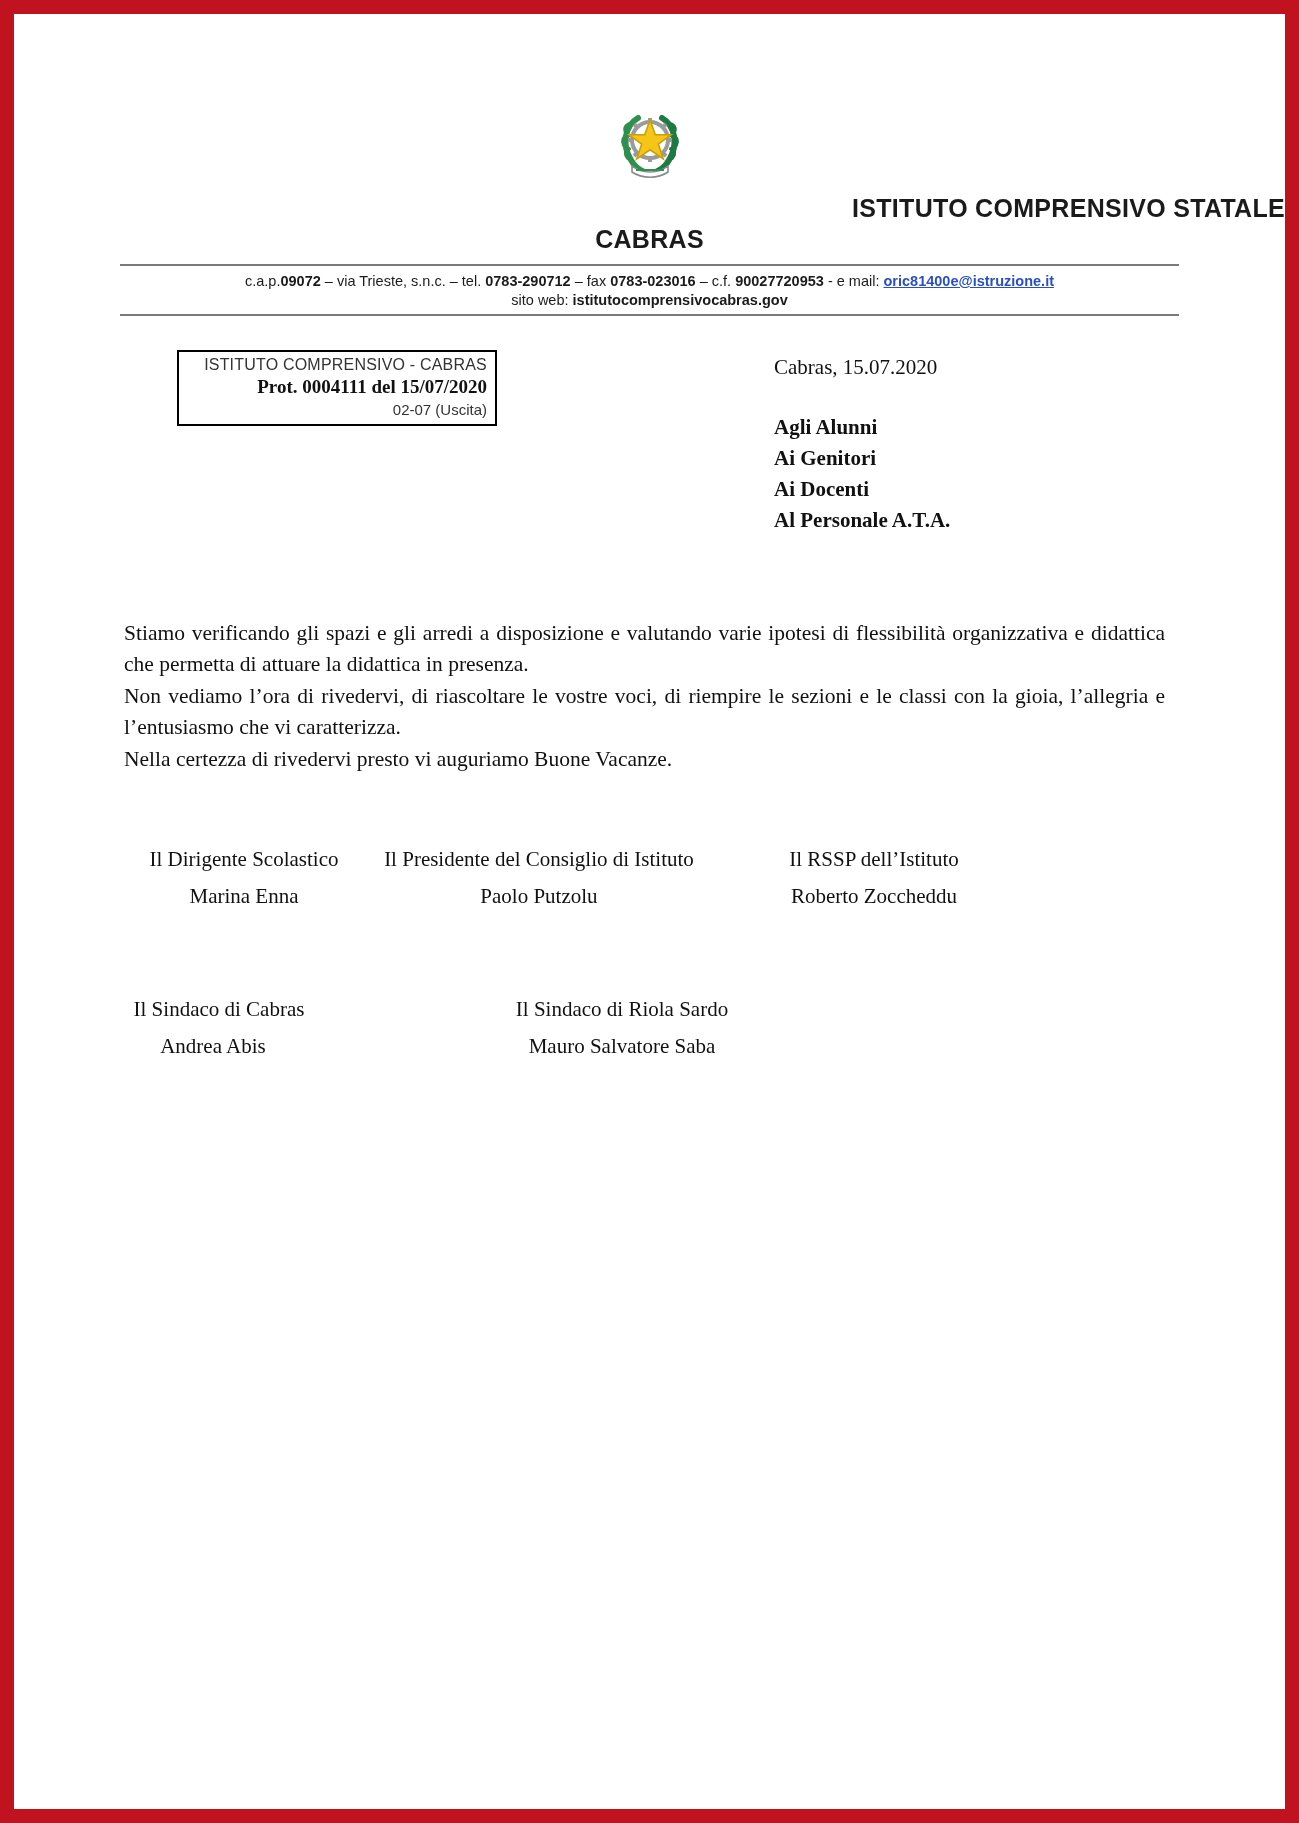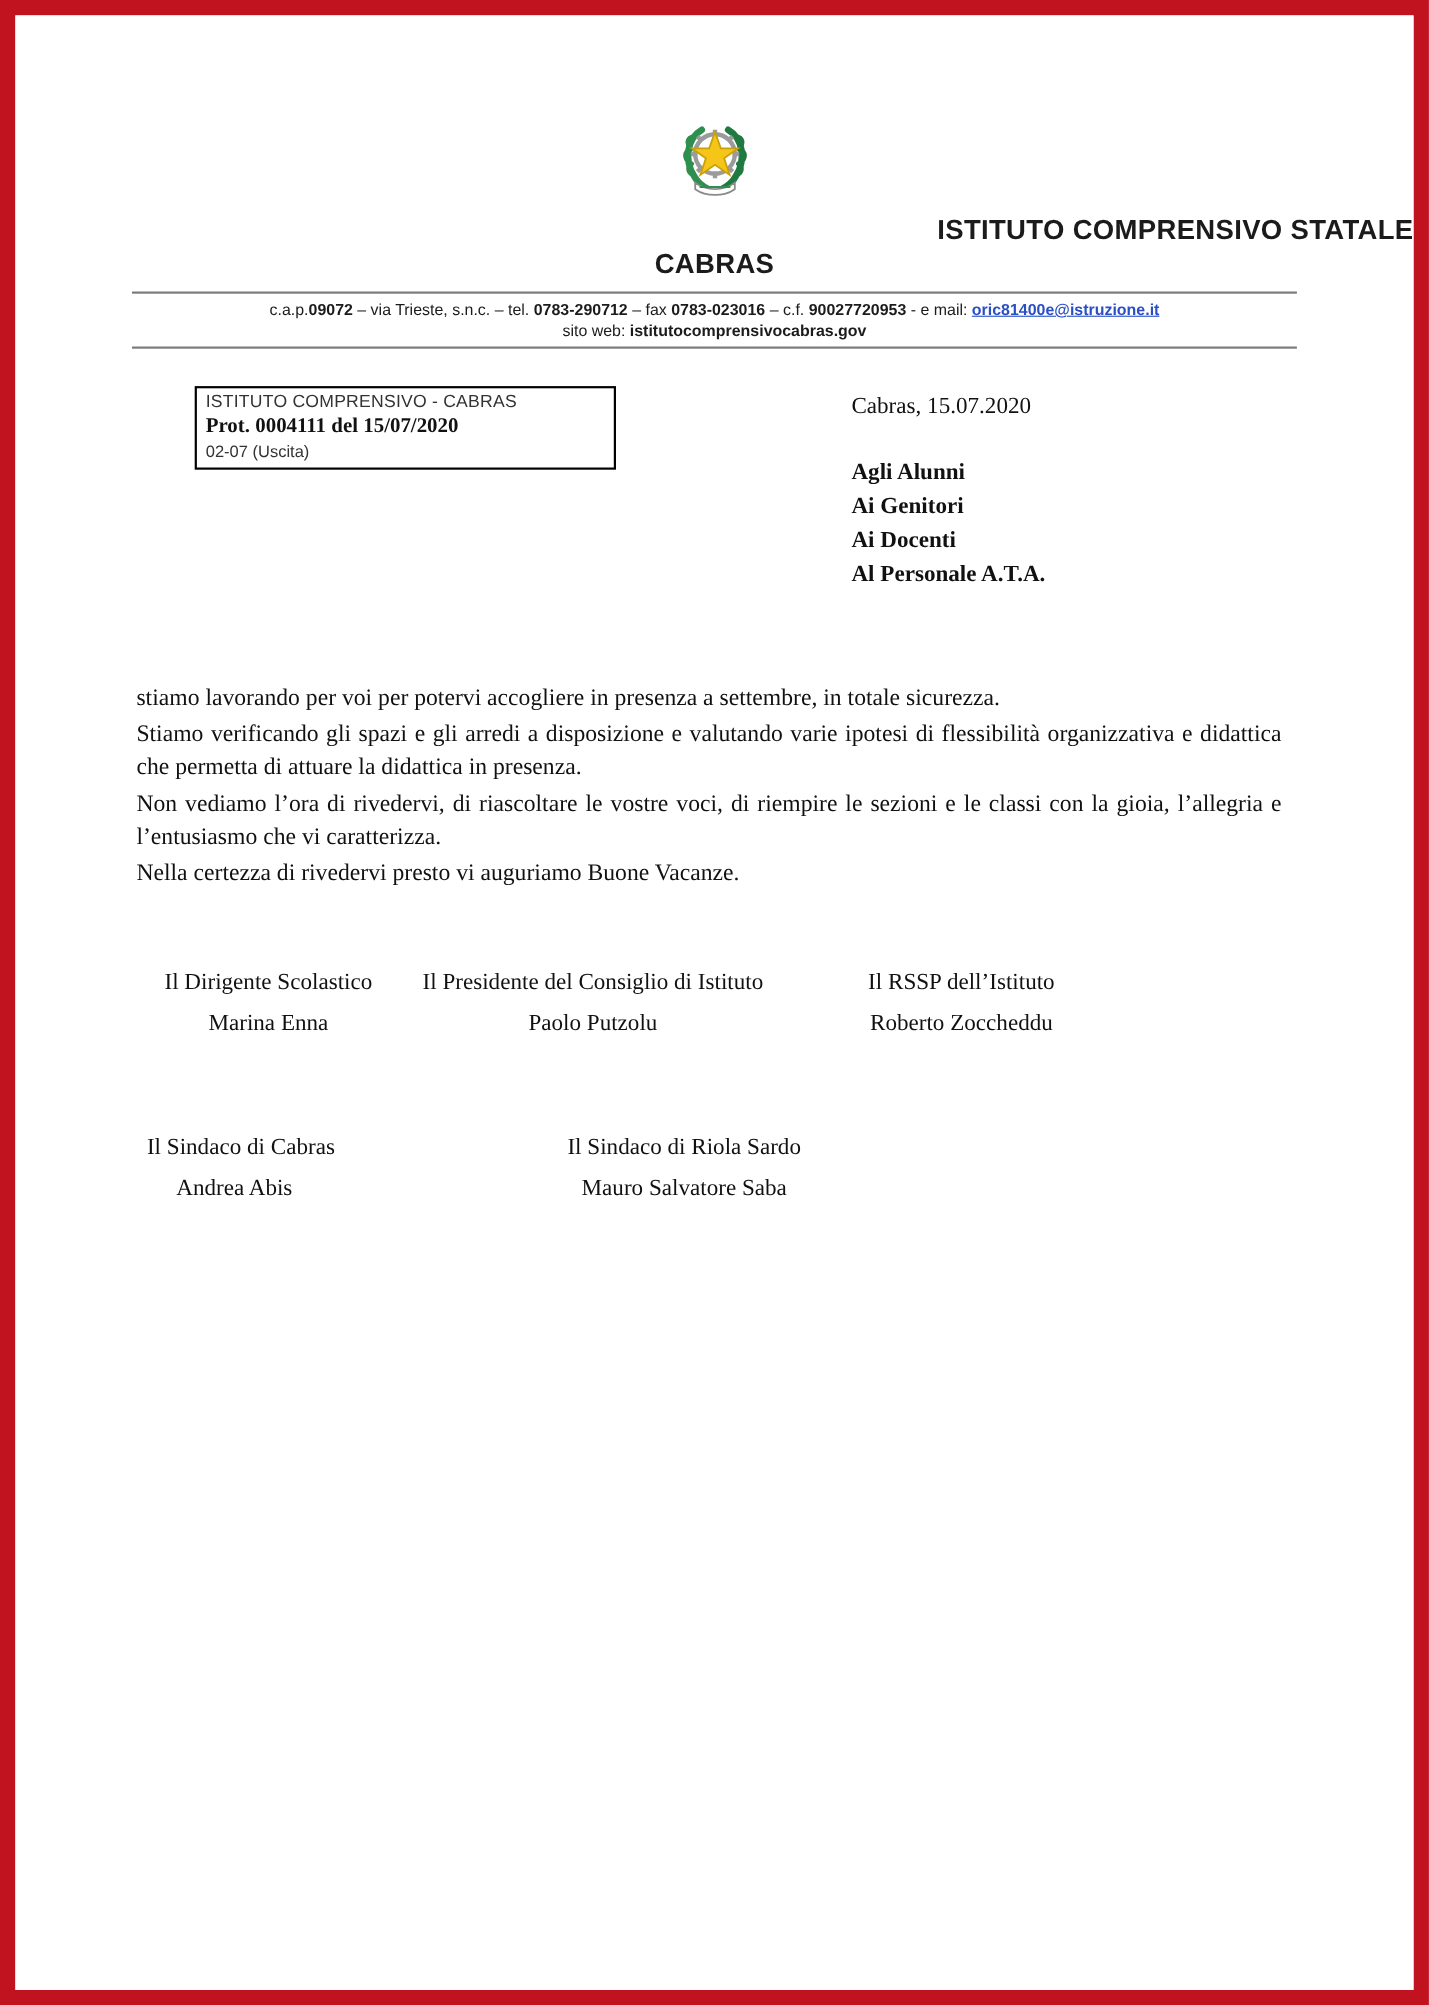--- a/index.html
+++ b/index.html
@@ -109,25 +109,26 @@
   
   .row-stamp {
     position: relative;
     margin-top: 34px;
     height: 180px;
   }
   .stamp {
     position: absolute;
     left: 163px;
     top: 0;
-    width: 383px;
+    width: 320px;
     border: 2px solid #000;
     box-sizing: border-box;
     padding: 4px 8px 6px 8px;
     background: #fff;
+    text-align: right;
   }
   .stamp-l1 {
     font-family: "Liberation Sans", sans-serif;
     font-size: 16px;
     color: #333;
     letter-spacing: .2px;
   }
   .stamp-l2 {
     font-family: "Liberation Serif", serif;
     font-weight: bold;
@@ -273,21 +274,20 @@
 
     <div class="recipients">
       <div>Agli Alunni</div>
       <div>Ai Genitori</div>
       <div>Ai Docenti</div>
       <div>Al Personale A.T.A.</div>
     </div>
   </div>
 
   <div class="body-block">
-    <p class="nojust">stiamo lavorando per voi per potervi accogliere in presenza a settembre, in totale sicurezza.</p>
     <p>Stiamo verificando gli spazi e gli arredi a disposizione e valutando varie ipotesi di flessibilità organizzativa e didattica che permetta di attuare la didattica in presenza.</p>
     <p>Non vediamo l’ora di rivedervi, di riascoltare le vostre voci, di riempire le sezioni e le classi con la gioia, l’allegria  e l’entusiasmo che vi caratterizza.</p>
     <p class="nojust">Nella certezza di rivedervi presto vi auguriamo Buone Vacanze.</p>
   </div>
 
   <div class="sig-row">
     <div class="sig-col" style="left:110px; width:240px;">
       <div class="sig-title">Il Dirigente Scolastico</div>
       <div class="sig-name">Marina Enna</div>
     </div>

